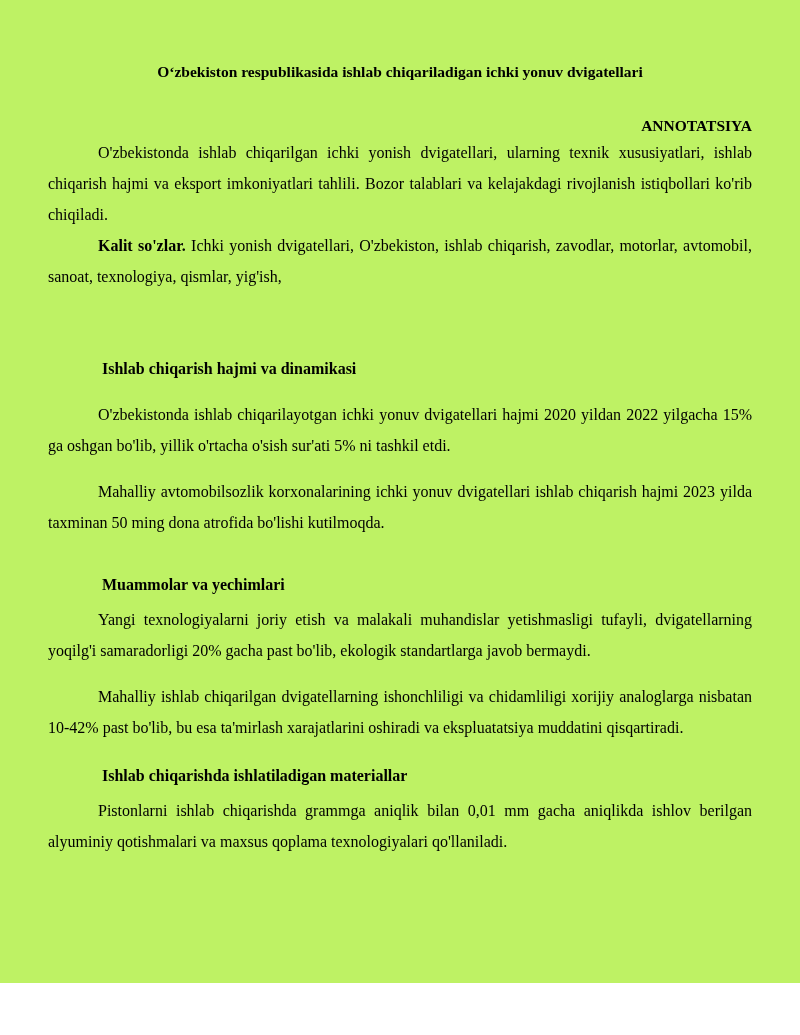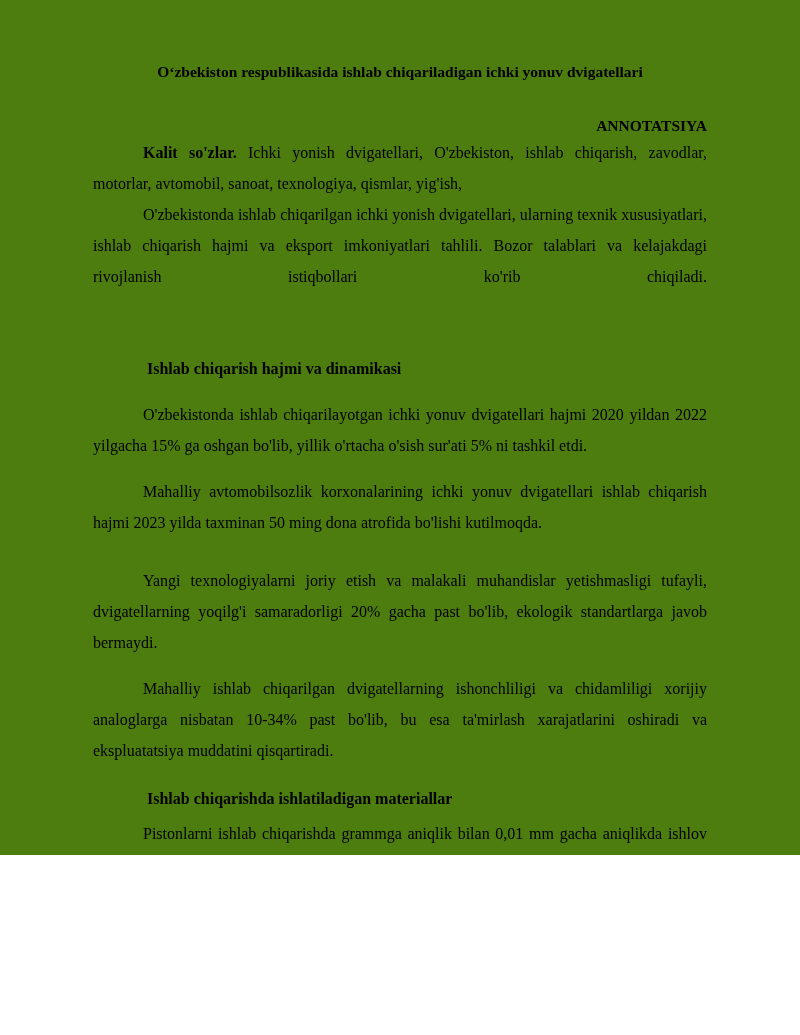--- a/index.html
+++ b/index.html
@@ -11,24 +11,24 @@
     width: 800px;
     height: 1035px;
     font-family: "Liberation Serif", "DejaVu Serif", serif;
     color: #000000;
     -webkit-font-smoothing: antialiased;
   }
 
   .page {
     position: relative;
     width: 800px;
-    height: 855px;
-    background: #4d7c0f;
+    height: 983px;
+    background: #bef264;
     box-sizing: border-box;
-    padding: 0 93px;
+    padding: 0 48px;
     overflow: hidden;
   }
 
   .doc-title {
     font-size: 15.5px;
     font-weight: bold;
     text-align: center;
     line-height: 1.35;
     margin: 0;
     padding-top: 62px;
@@ -107,39 +107,40 @@
 </head>
 <body>
 
 <div class="page">
 
   <h1 class="doc-title">O‘zbekiston respublikasida ishlab chiqariladigan ichki yonuv dvigatellari</h1>
 
 
   <div class="section-title-center">ANNOTATSIYA</div>
 
+  <p class="body-par abstract-par tight">O'zbekistonda ishlab chiqarilgan ichki yonish dvigatellari, ularning texnik xususiyatlari, ishlab chiqarish hajmi va eksport imkoniyatlari tahlili.  Bozor talablari va kelajakdagi rivojlanish istiqbollari ko'rib chiqiladi.</p>
+
   <p class="body-par keywords-par"><span class="kw-label">Kalit so'zlar.</span><span> Ichki yonish dvigatellari, O'zbekiston, ishlab chiqarish, zavodlar, motorlar, avtomobil, sanoat, texnologiya, qismlar, yig'ish,</span></p>
-
-  <p class="body-par abstract-par tight">O'zbekistonda ishlab chiqarilgan ichki yonish dvigatellari, ularning texnik xususiyatlari, ishlab chiqarish hajmi va eksport imkoniyatlari tahlili.  Bozor talablari va kelajakdagi rivojlanish istiqbollari ko'rib chiqiladi.</p>
 
   <div class="block-gap-large"></div>
 
   <h2 class="sub-head">Ishlab chiqarish hajmi va dinamikasi</h2>
 
 
   <p class="body-par gap">O'zbekistonda ishlab chiqarilayotgan ichki yonuv dvigatellari hajmi 2020 yildan 2022 yilgacha 15% ga oshgan bo'lib, yillik o'rtacha o'sish sur'ati 5% ni tashkil etdi.</p>
 
   <p class="body-par gap">Mahalliy avtomobilsozlik korxonalarining ichki yonuv dvigatellari ishlab chiqarish hajmi 2023 yilda taxminan 50 ming dona atrofida bo'lishi kutilmoqda.</p>
 
   <div class="block-gap-med"></div>
 
+  <h2 class="sub-head">Muammolar va yechimlari</h2>
 
   <p class="body-par tight">Yangi texnologiyalarni joriy etish va malakali muhandislar yetishmasligi tufayli, dvigatellarning yoqilg'i samaradorligi 20% gacha past bo'lib, ekologik standartlarga javob bermaydi.</p>
 
-  <p class="body-par gap">Mahalliy ishlab chiqarilgan dvigatellarning ishonchliligi va chidamliligi xorijiy analoglarga nisbatan 10-34% past bo'lib, bu esa ta'mirlash xarajatlarini oshiradi va ekspluatatsiya muddatini qisqartiradi.</p>
+  <p class="body-par gap">Mahalliy ishlab chiqarilgan dvigatellarning ishonchliligi va chidamliligi xorijiy analoglarga nisbatan 10-42% past bo'lib, bu esa ta'mirlash xarajatlarini oshiradi va ekspluatatsiya muddatini qisqartiradi.</p>
 
 
   <div class="block-gap-small"></div>
 
   <h2 class="sub-head">Ishlab chiqarishda ishlatiladigan materiallar</h2>
 
   <p class="body-par tight"> Pistonlarni ishlab chiqarishda  grammga aniqlik bilan 0,01 mm gacha aniqlikda ishlov berilgan alyuminiy qotishmalari va maxsus qoplama texnologiyalari qo'llaniladi.</p>
 
 </div>
 

